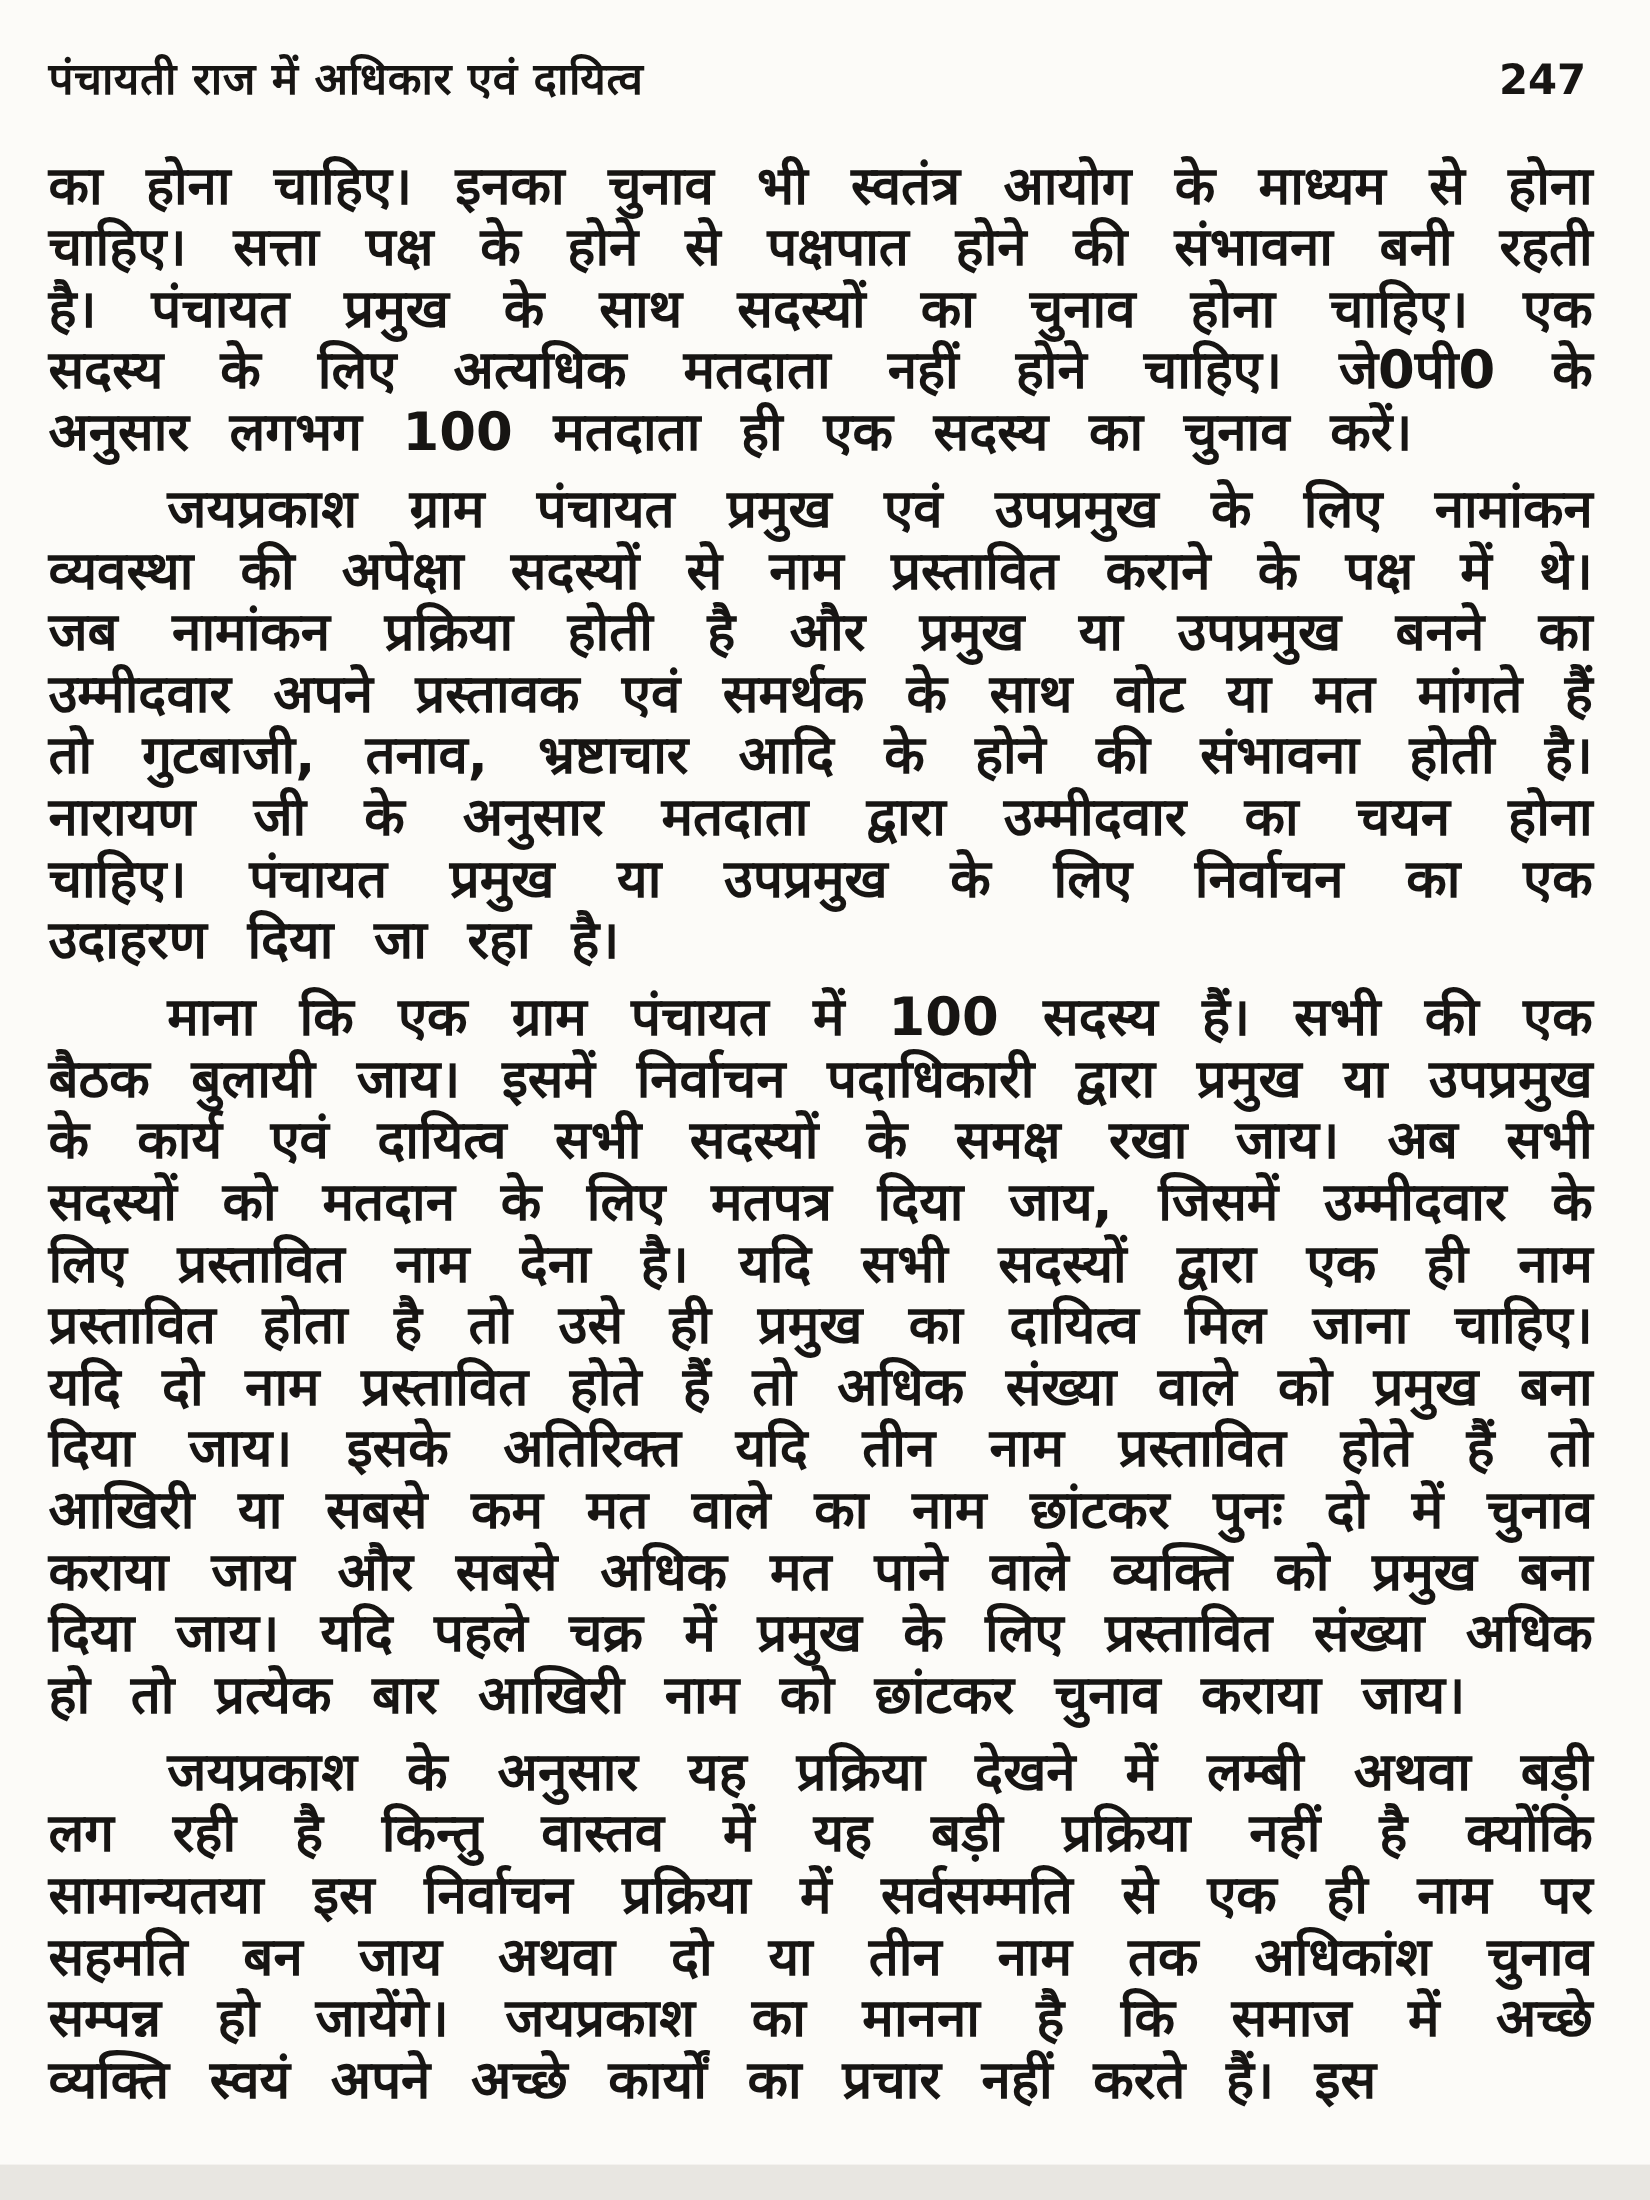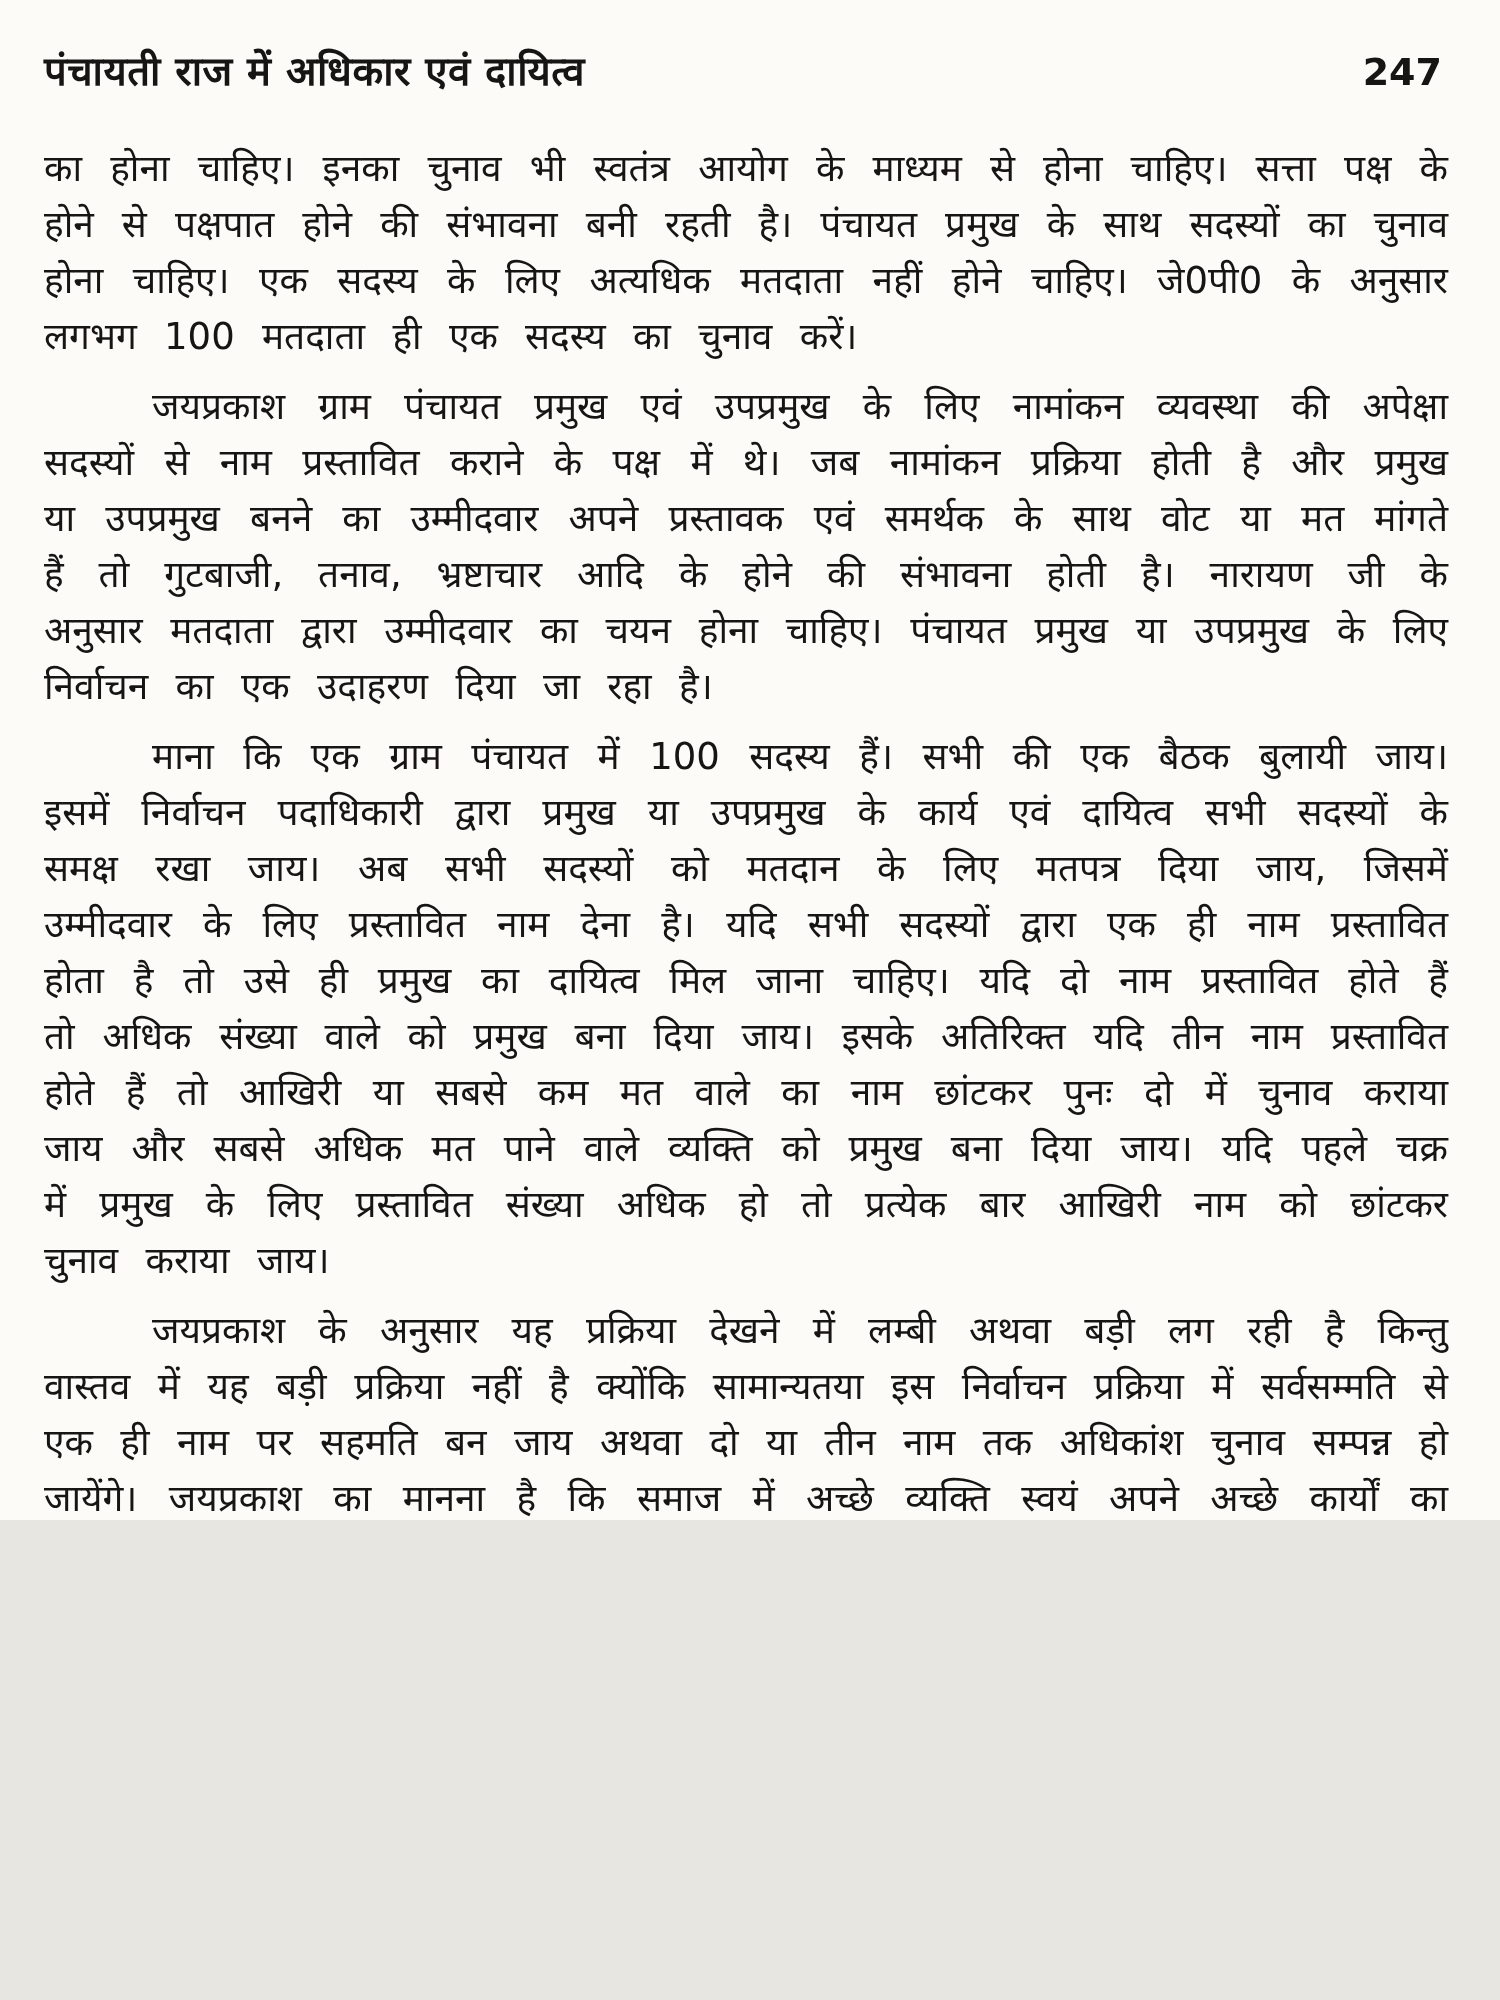--- a/index.html
+++ b/index.html
@@ -8,21 +8,21 @@
     --ink:#171513;
   }
   *{ margin:0; padding:0; box-sizing:border-box; }
   html,body{
     background:#e8e6e1;
     font-family:"DejaVu Sans","Liberation Sans",sans-serif;
   }
   .page{
     position:relative;
     width:1500px;
-    height:1520px;
+    height:1968px;
     margin:0 auto;
     background:var(--paper);
     color:var(--ink);
     padding:42px 52px 30px 44px;
     overflow:hidden;
   }
   .page-header{
     display:flex;
     justify-content:space-between;
     align-items:baseline;
@@ -33,23 +33,23 @@
     font-weight:700;
     letter-spacing:0.5px;
     white-space:nowrap;
   }
   .page-number{
     font-size:38px;
     font-weight:700;
     padding-right:6px;
   }
   .page-body{
-    font-size:37px;
+    font-size:48px;
     line-height:56px;
-    font-weight:400;
+    font-weight:700;
     text-align:justify;
     text-justify:inter-word;
     word-spacing:0.42em;
   }
   .para{
     margin:0 0 14px 0;
   }
   .para.indented{
     text-indent:108px;
   }

